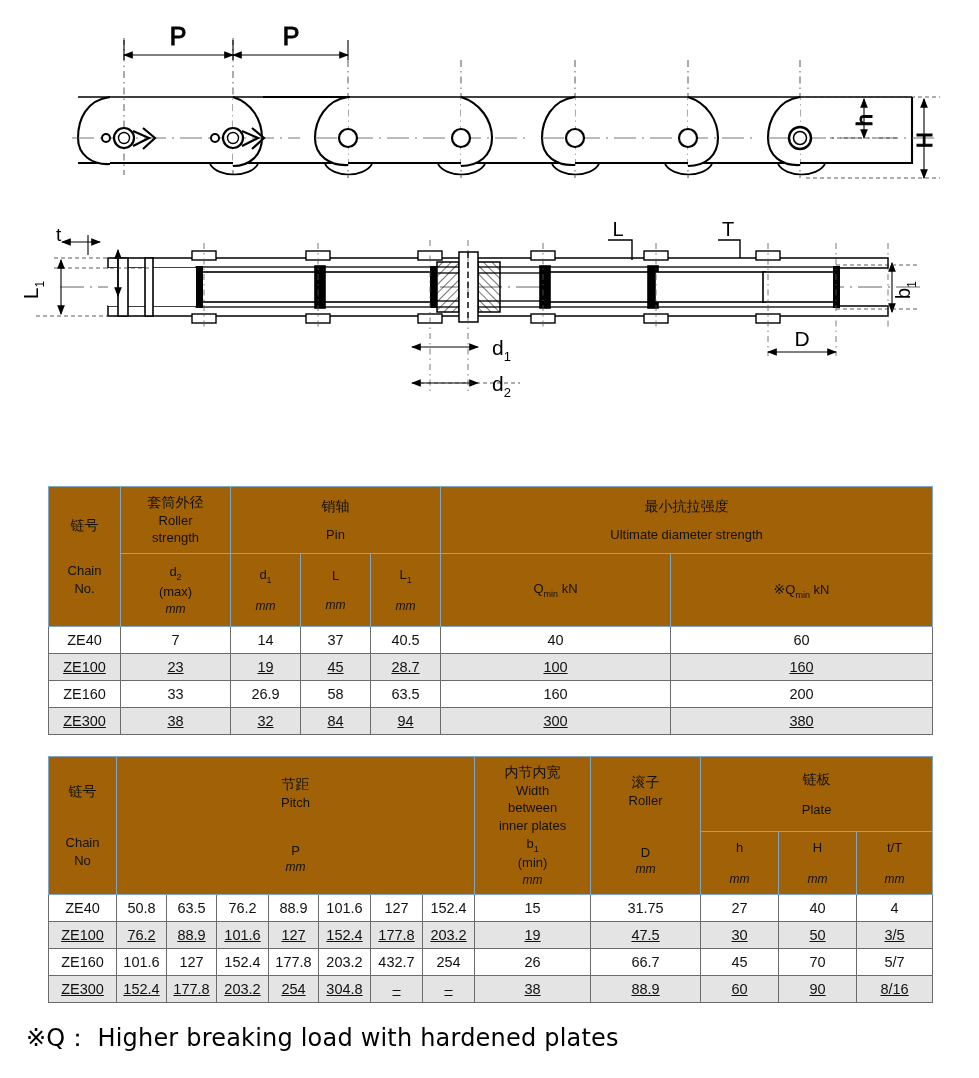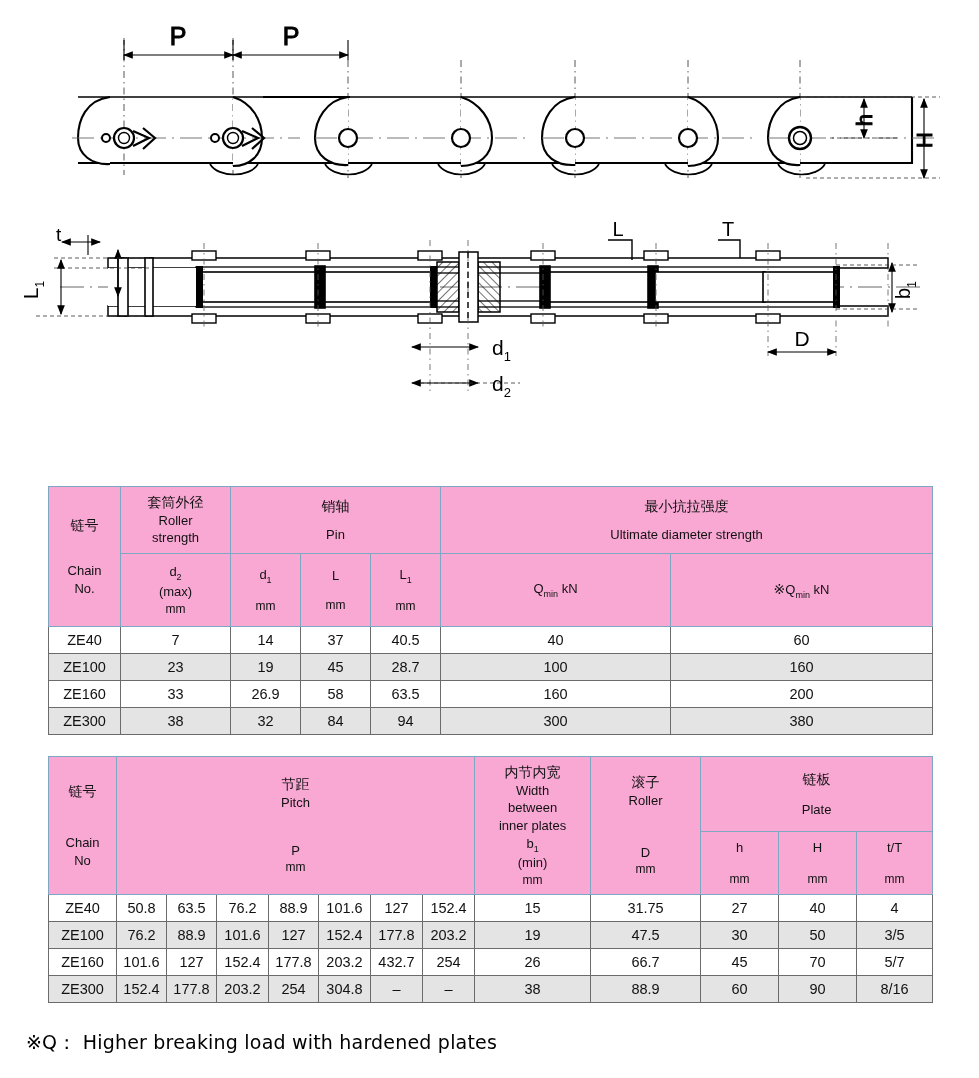--- a/index.html
+++ b/index.html
@@ -41,49 +41,49 @@
   }
   table.spec td, table.spec th {
     border: 1px solid #6b6b6b;
     text-align: center;
     vertical-align: middle;
     font-weight: normal;
     padding: 0;
     color: #111;
   }
   table.spec thead td {
-    background: #f9a8d4;
+    background: #a16207;
     border-color: #7fa7c4;
     font-size: 13px;
     line-height: 1.35;
   }
   table.spec tbody td {
     background: #ffffff;
     font-size: 14.5px;
     height: 26px;
   }
   table.spec tbody tr.alt td {
     background: #e4e4e4;
+    text-decoration: underline;
   }
   .cjk { font-family: "DejaVu Sans", "Liberation Sans", sans-serif; font-size: 14px; }
   .hdr-lines { padding: 4px 2px; }
   .sub { font-size: 9px; vertical-align: sub; }
-  .small-unit { font-size: 12px; }
+  .small-unit { font-size: 12px; font-style: italic; }
   .nowrap { white-space: nowrap; }
 
   
   #footnote {
     position: absolute;
     left: 26px;
     top: 1022px;
-    font-size: 19px;
+    font-size: 24px;
     letter-spacing: .2px;
     white-space: nowrap;
     font-family: "DejaVu Sans", "Liberation Sans", sans-serif;
-    margin-top: 8px;
   }
 </style>
 </head>
 <body>
 
 <div id="drawing-area">
 <svg width="979" height="455" viewBox="0 0 979 455" xmlns="http://www.w3.org/2000/svg">
   <defs>
     <pattern id="hatchR" width="6" height="6" patternTransform="rotate(45)" patternUnits="userSpaceOnUse">
       <line x1="0" y1="0" x2="0" y2="6" stroke="#000" stroke-width="1.1"></line>

